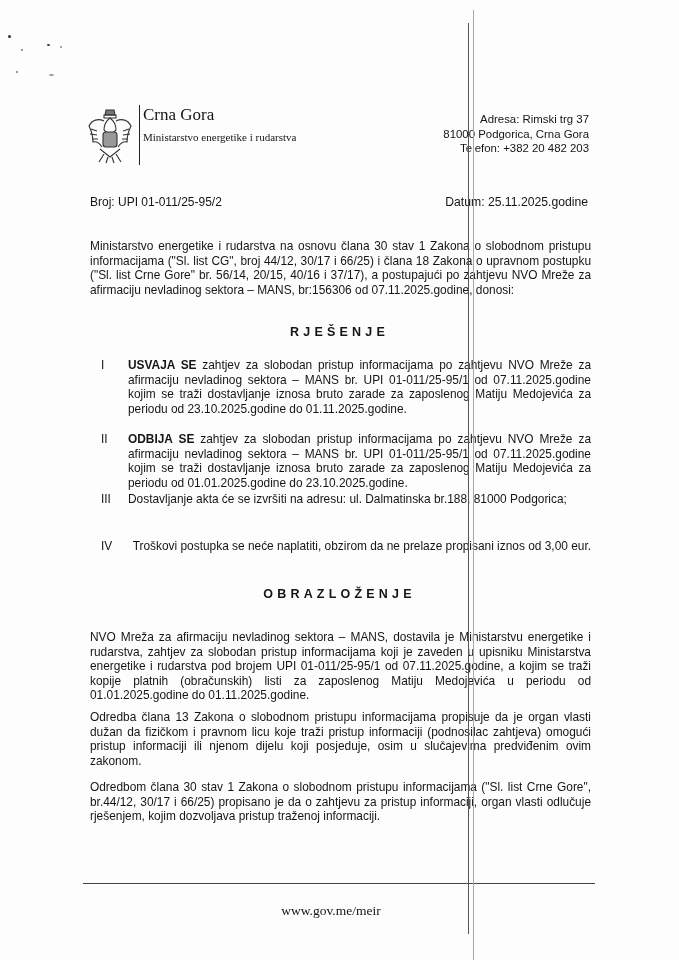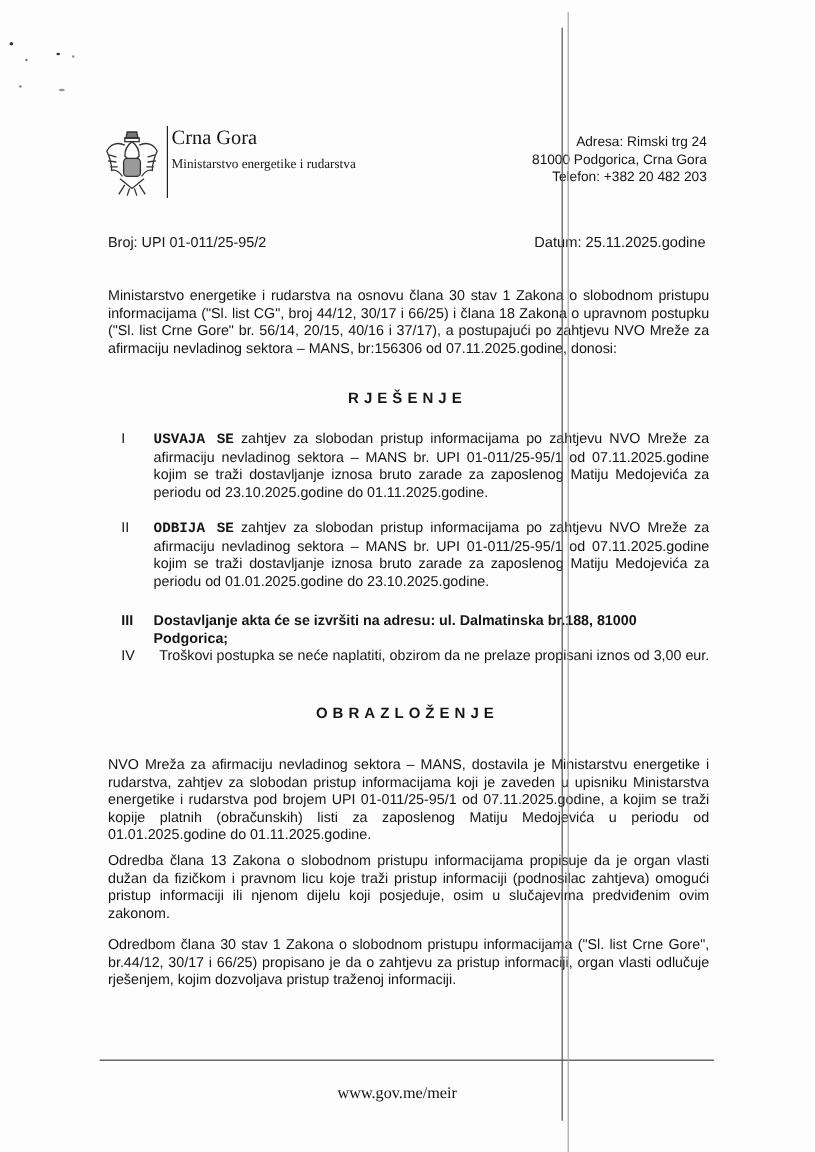--- a/index.html
+++ b/index.html
@@ -17,21 +17,21 @@
   #contact { right:90px; top:112px; text-align:right; font-size:11.4px; line-height:14.5px; }
   #broj { left:90px; top:195px; font-size:12px; }
   #datum { right:91px; top:195px; font-size:12.2px; }
 
   .para { position:absolute; left:90px; width:501px; font-size:11.9px; line-height:14.6px; text-align:justify; }
   .title { position:absolute; left:0; width:679px; text-align:center; font-weight:bold; font-size:12.5px; letter-spacing:4.2px; }
 
   .item { position:absolute; left:101px; width:490px; font-size:11.9px; line-height:14.6px; }
   .item .num { position:absolute; left:0; top:0; width:28px; }
   .item .txt { margin-left:27px; text-align:justify; display:block; }
-  .item .txt b { font-weight:bold;font-family:Liberation Mono, monospace; }
+  .item .txt b { font-weight:bold; }
 
   #rule { left:83px; top:883px; width:512px; height:1px; background:#444; }
   #website { left:0; width:662px; top:903px; text-align:center; font-size:13.5px; }
 
   .vline { position:absolute; width:1px; }
   #vline-1 { left:468px; top:23px; height:911px; background:#555; }
   #vline-2 { left:473px; top:10px; height:950px; background:#a8a8a8; }
 </style>
 </head>
 <body>
@@ -57,21 +57,21 @@
       <path d="M14 42 l10 8 l10 -8"></path>
       <path d="M18 47 l-5 8 M30 47 l5 8 M22 50 l-2 6 M26 50 l2 6"></path>
     </g>
   </svg>
 </div>
 <div class="abs" id="head-sep"></div>
 <div class="abs serif" id="country">Crna Gora</div>
 <div class="abs serif" id="ministry">Ministarstvo energetike i rudarstva</div>
 
 <div class="abs sans" id="contact">
-  <div>Adresa: Rimski trg 24</div>
+  <div>Adresa: Rimski trg 37</div>
   <div>81000 Podgorica, Crna Gora</div>
   <div>Telefon: +382 20 482 203</div>
 </div>
 
 <div class="abs sans" id="broj">Broj: UPI 01-011/25-95/2</div>
 <div class="abs sans" id="datum">Datum: 25.11.2025.godine</div>
 
 <div class="para sans" style="top:239px;">Ministarstvo energetike i rudarstva na osnovu člana 30 stav 1 Zakona o slobodnom pristupu informacijama ("Sl. list CG", broj 44/12, 30/17 i 66/25) i člana 18 Zakona o upravnom postupku ("Sl. list Crne Gore" br. 56/14, 20/15, 40/16 i 37/17), a postupajući po zahtjevu NVO Mreže za afirmaciju nevladinog sektora – MANS, br:156306 od 07.11.2025.godine, donosi:</div>
 
 <div class="title sans" style="top:325px;">RJEŠENJE</div>
@@ -79,21 +79,21 @@
 <div class="item sans" style="top:358px;">
   <span class="num">I</span>
   <span class="txt"><b>USVAJA SE</b><span> zahtjev za slobodan pristup informacijama po zahtjevu NVO Mreže za afirmaciju nevladinog sektora – MANS br. UPI 01-011/25-95/1 od 07.11.2025.godine kojim se traži dostavljanje iznosa bruto zarade za zaposlenog Matiju Medojevića za periodu od 23.10.2025.godine do 01.11.2025.godine.</span></span>
 </div>
 
 <div class="item sans" style="top:432px;">
   <span class="num">II</span>
   <span class="txt"><b>ODBIJA SE</b><span> zahtjev za slobodan pristup informacijama po zahtjevu NVO Mreže za afirmaciju nevladinog sektora – MANS br. UPI 01-011/25-95/1 od 07.11.2025.godine kojim se traži dostavljanje iznosa bruto zarade za zaposlenog Matiju Medojevića za periodu od 01.01.2025.godine do 23.10.2025.godine.</span></span>
 </div>
 
-<div class="item sans" style="top:510px;font-weight:bold;">
+<div class="item sans" style="top:492px;">
   <span class="num">III</span>
   <span class="txt" style="text-align:left;">Dostavljanje akta će se izvršiti na adresu: ul. Dalmatinska br.188, 81000 Podgorica;</span>
 </div>
 
 <div class="item sans" style="top:539px;">
   <span class="num">IV</span>
   <span class="txt" style="text-align:right;white-space:nowrap;">Troškovi postupka se neće naplatiti, obzirom da ne prelaze propisani iznos od 3,00 eur.</span>
 </div>
 
 <div class="title sans" style="top:587px;">OBRAZLOŽENJE</div>

